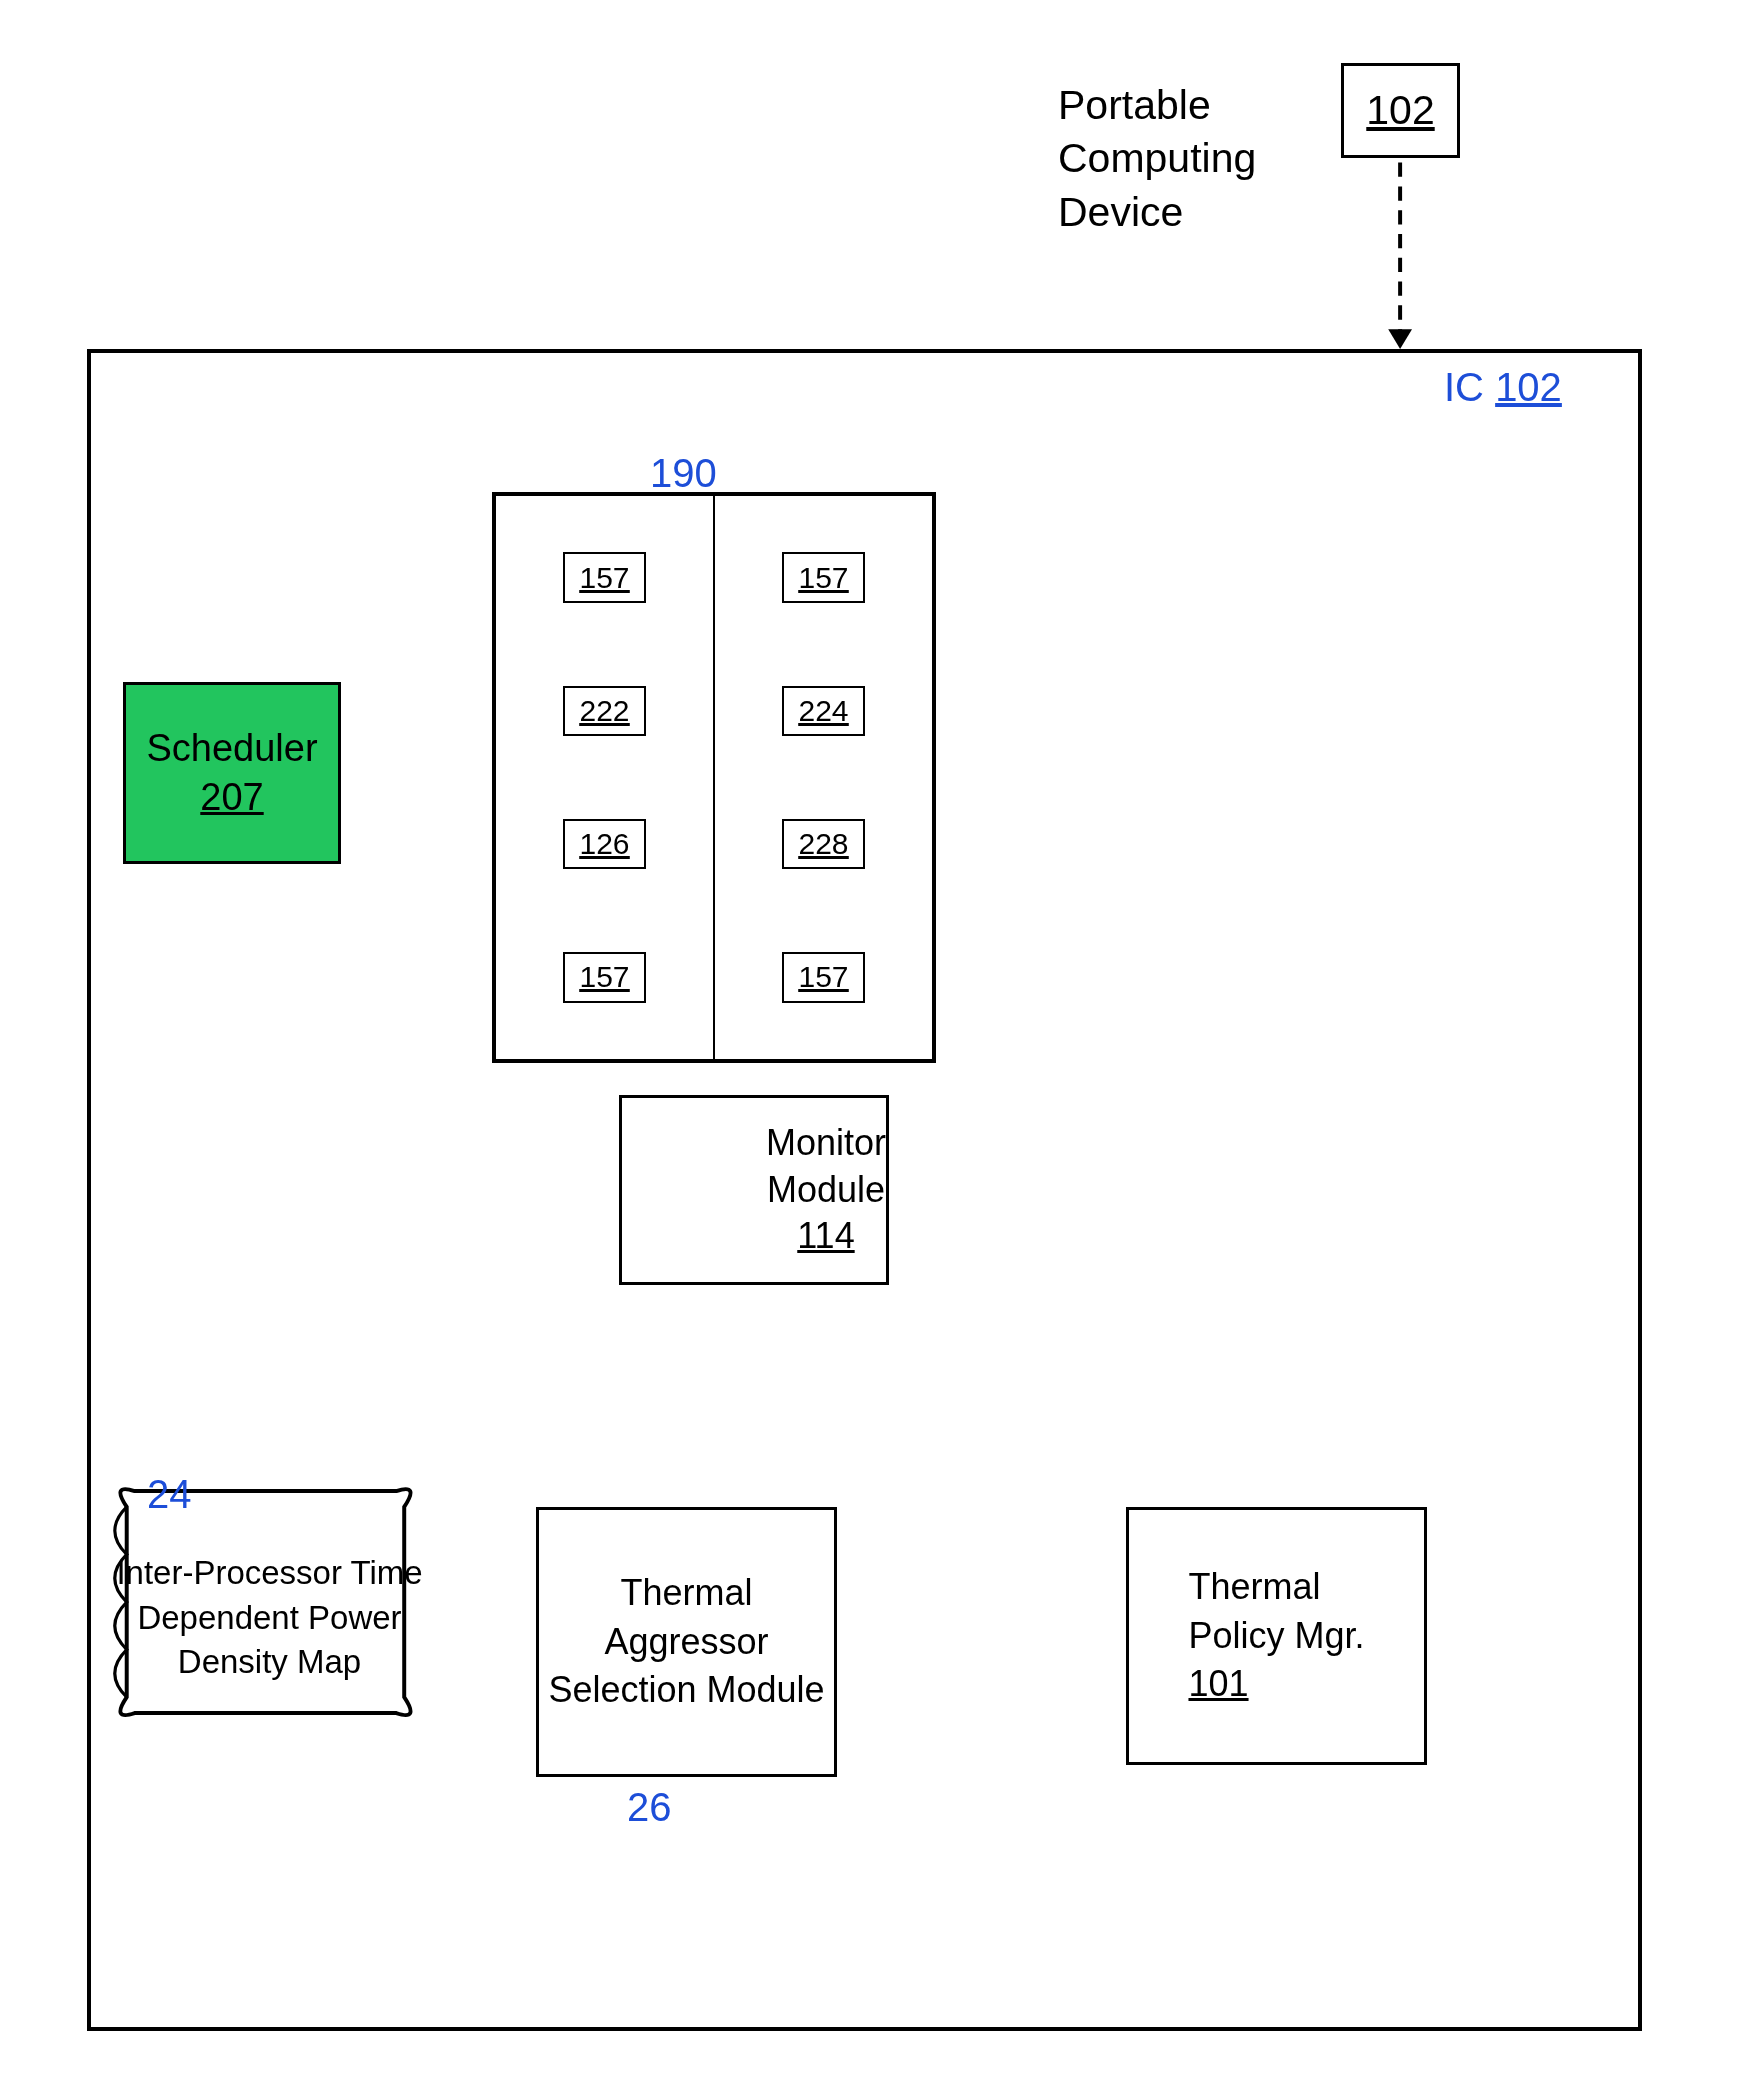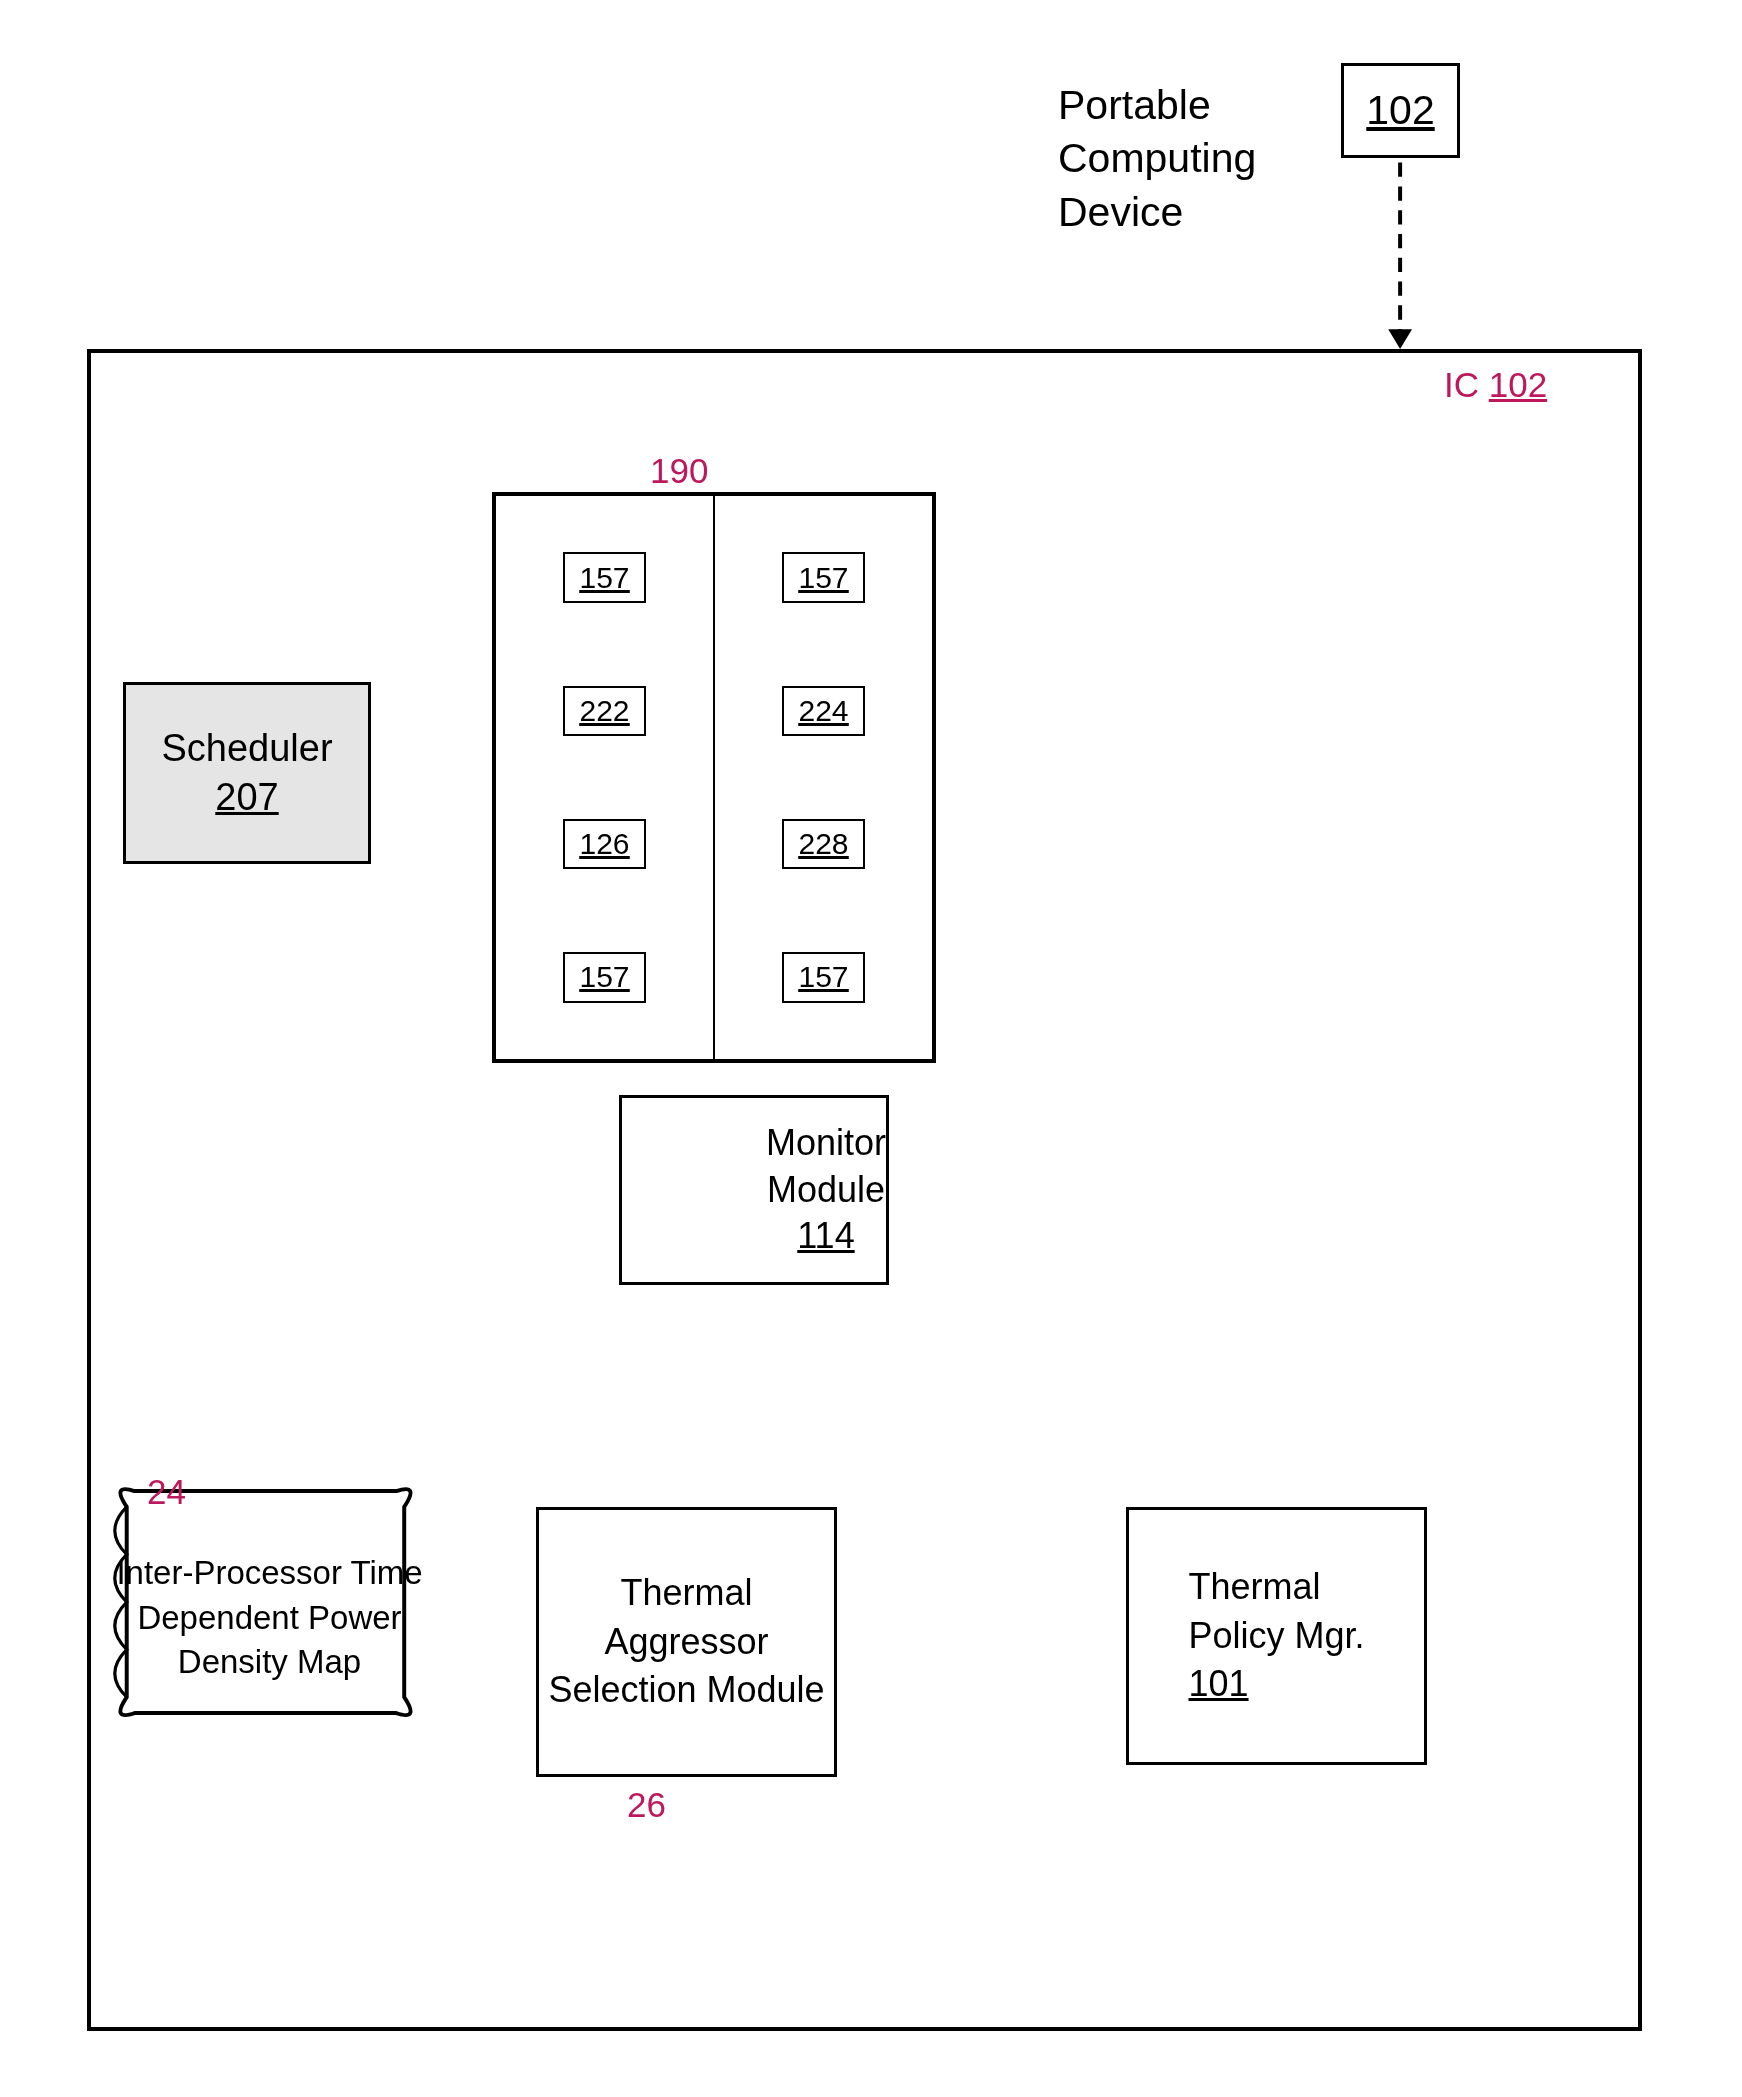--- a/index.html
+++ b/index.html
@@ -81,24 +81,24 @@
       text-decoration: underline;
       background: #fff;
       min-width: 71px;
       text-align: center;
     }
     
     .scheduler-box {
       position: absolute;
       top: 682px;
       left: 123px;
-      width: 248px;
+      width: 218px;
       height: 182px;
       border: 3.2px solid #000;
-      background: #e5e5e5;
+      background: #22c55e;
       display: flex;
       flex-direction: column;
       align-items: center;
       justify-content: center;
       font-size: 38px;
       text-align: center;
       line-height: 1.3;
     }
     
     .monitor-box {
@@ -148,22 +148,22 @@
       flex-direction: column;
       align-items: center;
       justify-content: center;
       font-size: 36px;
       text-align: left;
       line-height: 1.35;
     }
     
     .text-label {
       position: absolute;
-      font-size: 35px;
-      color: #be185d;
+      font-size: 40px;
+      color: #1d4ed8;
     }
     .underline {
       text-decoration: underline;
     }
     
     .connectors-svg {
       position: absolute;
       top: 0; left: 0;
       width: 1743px;
       height: 2097px;

